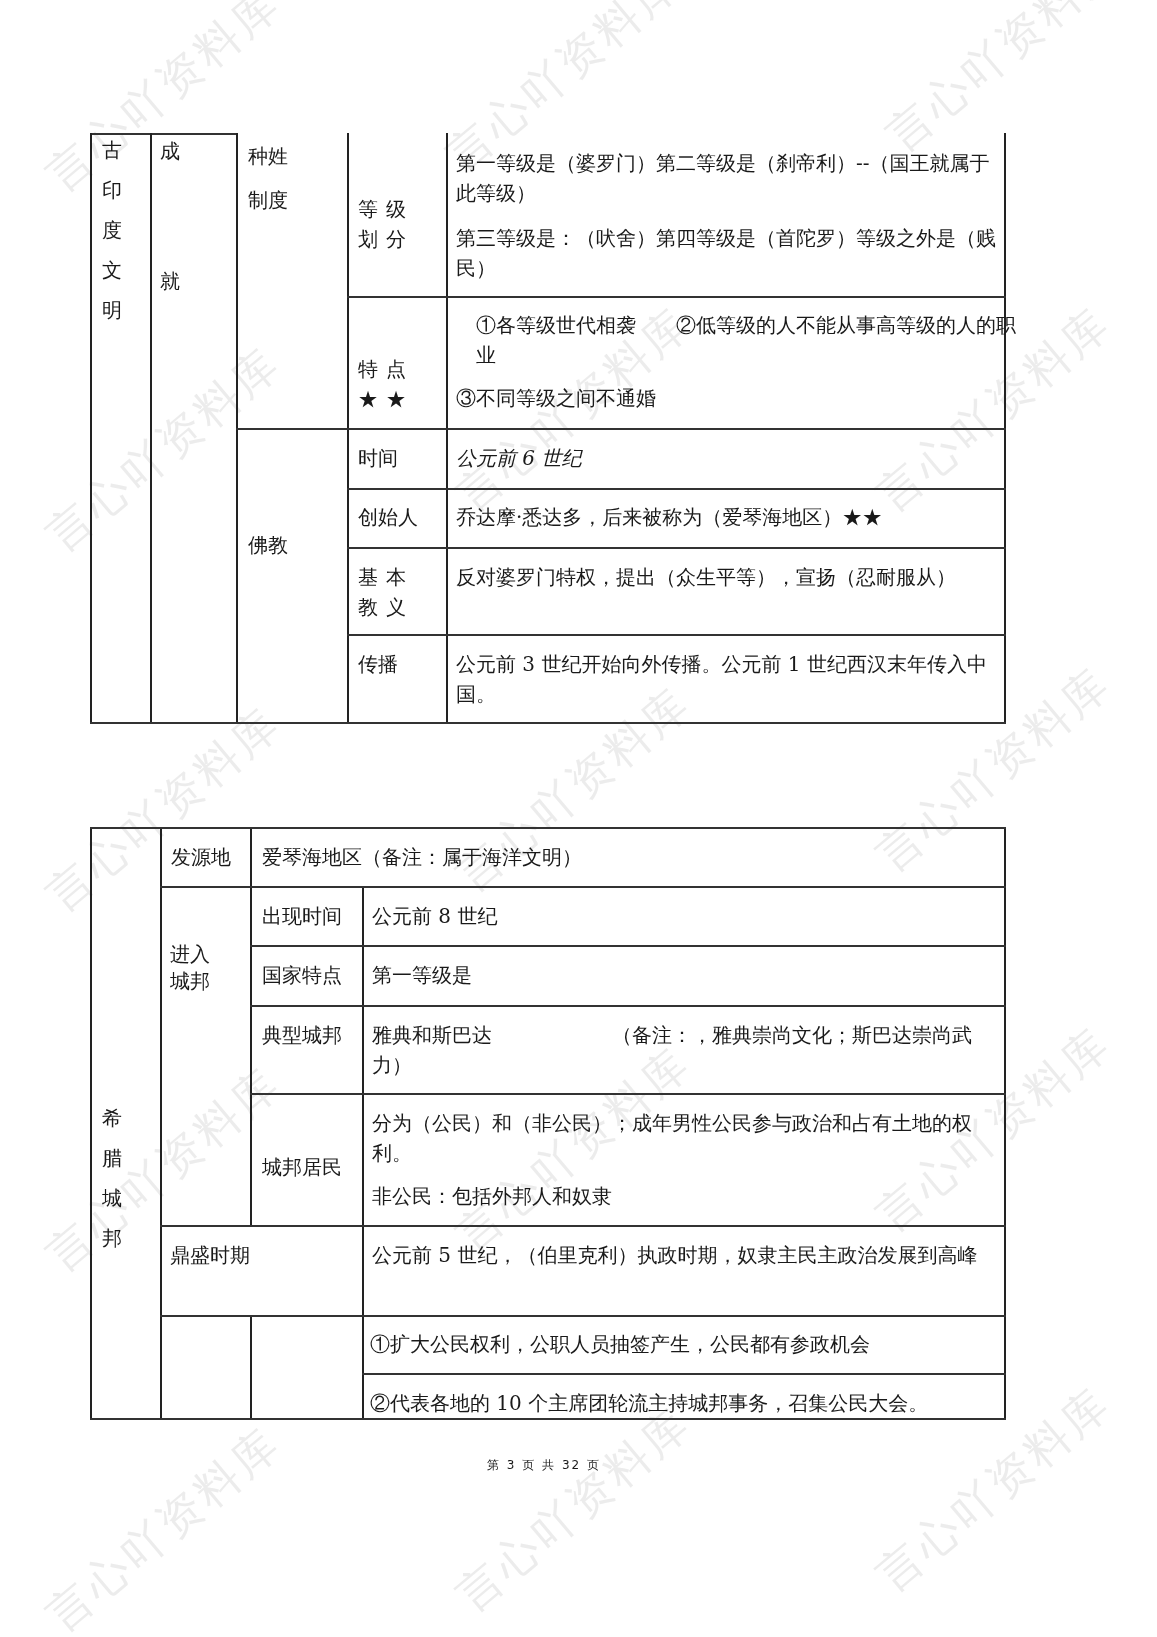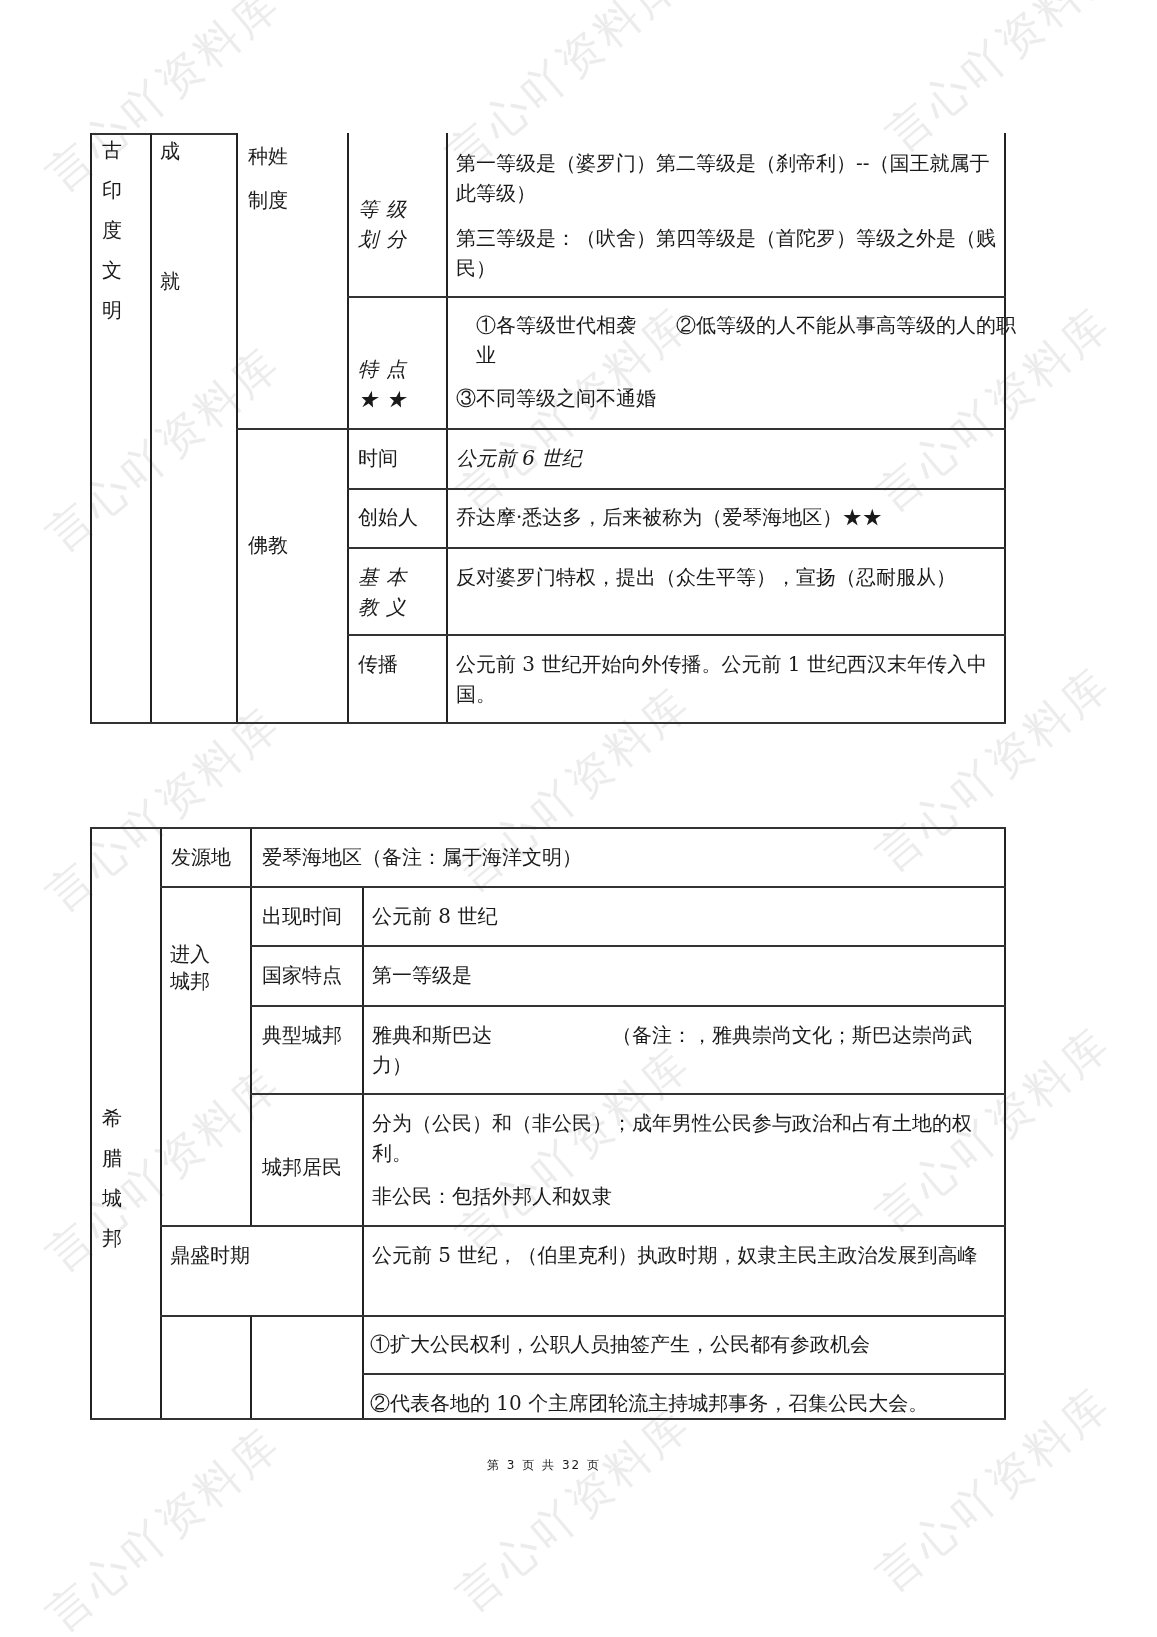--- a/index.html
+++ b/index.html
@@ -6,21 +6,21 @@
   body { width: 1157px; height: 1637px; position: relative; overflow: hidden;
          font-family: "DejaVu Serif", "Liberation Serif", serif; color: #1a1a1a; }
   .page { position: absolute; left: 0; top: 0; width: 1157px; height: 1637px; }
   .wm { position: absolute; font-family: "DejaVu Sans", sans-serif; font-size: 44px;
         color: rgba(200,200,200,0.35); transform: rotate(-40deg); white-space: nowrap;
         letter-spacing: 4px; pointer-events: none; }
   .vl { position: absolute; width: 2px; background: #222; }
   .hl { position: absolute; height: 2px; background: #333; }
   .t { position: absolute; font-size: 20px; line-height: 30px; white-space: pre-wrap; }
   .vert { position: absolute; font-size: 20px; line-height: 40px; width: 24px; text-align: center; }
-  .sp { letter-spacing: 8px; font-style: italic; }
+  .sp { letter-spacing: 8px; }
   .heading { position: absolute; font-weight: bold; font-size: 19px; line-height: 30px; }
   .footer { position: absolute; font-size: 12px; font-family: "DejaVu Sans", sans-serif; letter-spacing: 2px; }
 </style>
 </head>
 <body>
 
 <div class="page">
 
   <div class="wm" style="left:20px;top:60px;">言心吖资料库</div>
   <div class="wm" style="left:420px;top:40px;">言心吖资料库</div>

